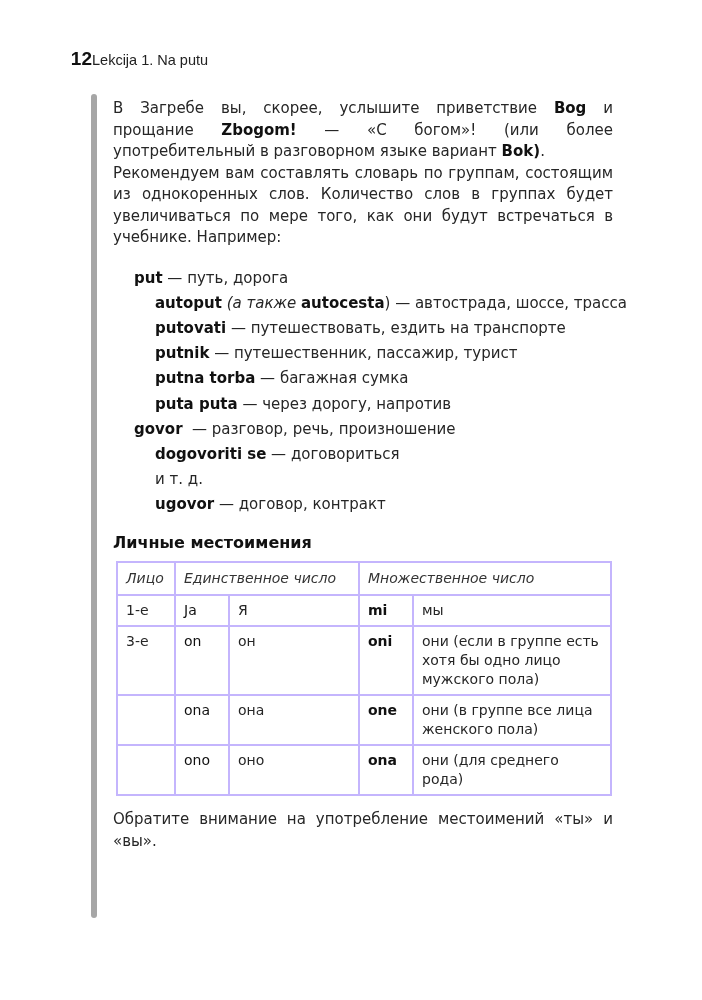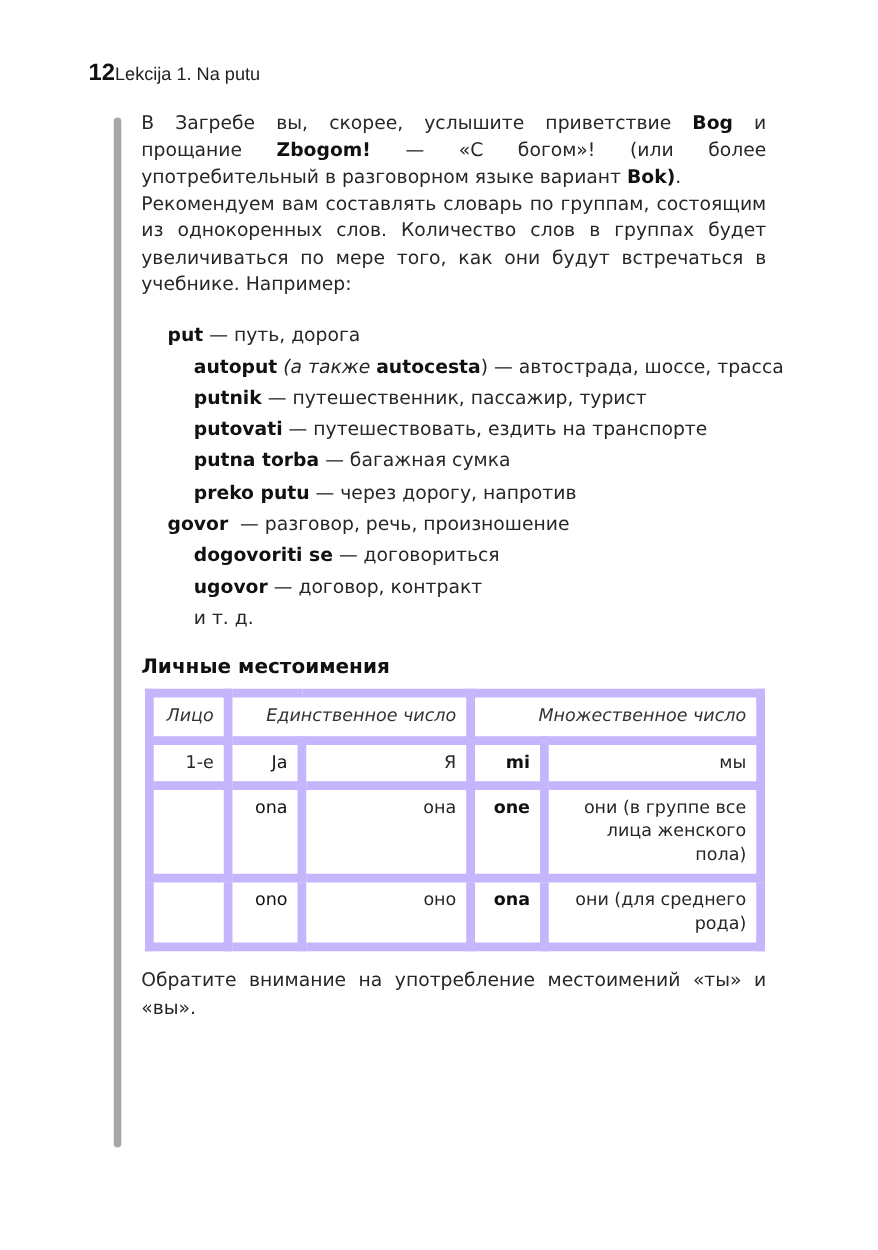--- a/index.html
+++ b/index.html
@@ -40,21 +40,21 @@
       left: 91px;
       top: 94px;
       width: 6px;
       height: 824px;
       background: #a6a6a6;
       border-radius: 3px;
     }
     .content {
       position: absolute;
       left: 113px;
-      top: 88px;
+      top: 98px;
       width: 500px;
       font-size: 15px;
       line-height: 21.5px;
       color: #262626;
     }
     .content p {
       margin: 0;
       text-align: justify;
     }
     .content b {
@@ -83,23 +83,23 @@
     .vocab .lvl2 { padding-left: 42px; }
     .vocab i { font-style: italic; }
     table.pron {
       border-collapse: collapse;
       width: 496px;
       margin: 8px 0 0 3px;
       font-size: 14px;
       line-height: 19px;
     }
     table.pron th, table.pron td {
-      border: 7px solid #c4b5fd;
+      border: 2px solid #c4b5fd;
       padding: 5px 8px 5px 8px;
-      text-align: right;
+      text-align: left;
       vertical-align: top;
     }
     table.pron th {
       font-weight: normal;
       font-style: italic;
       color: #333;
       padding-top: 6px;
       padding-bottom: 6px;
     }
     table.pron td.hr { width: 40px; }
@@ -125,47 +125,54 @@
 
 <div class="content">
 
   <p class="intro"><span>В Загребе вы, скорее, услышите приветствие </span><b>Bog</b><span> и прощание </span><b>Zbogom!</b><span> — «С богом»! (или более употребительный в разговорном языке вариант </span><b>Bok)</b><span>.</span></p>
 
   <p>Рекомендуем вам составлять словарь по группам, состоящим из однокоренных слов. Количество слов в группах будет увеличиваться по мере того, как они будут встречаться в учебнике. Например:</p>
 
   <ul class="vocab">
     <li class="lvl1"><b>put</b><span> — путь, дорога</span></li>
     <li class="lvl2"><b>autoput</b><i> (а также </i><b>autocesta</b><span>) — автострада, шоссе, трасса</span></li>
+    <li class="lvl2"><b>putovati</b><span> — путешествовать, ездить на транспорте</span></li>
     <li class="lvl2"><b>putnik</b><span> — путешественник, пассажир, турист</span></li>
-    <li class="lvl2"><b>putovati</b><span> — путешествовать, ездить на транспорте</span></li>
     <li class="lvl2"><b>putna torba</b><span> — багажная сумка</span></li>
-    <li class="lvl2"><b>preko putu</b><span> — через дорогу, напротив</span></li>
+    <li class="lvl2"><b>puta puta</b><span> — через дорогу, напротив</span></li>
     <li class="lvl1"><b>govor</b><span style="white-space:pre">  — разговор, речь, произношение</span></li>
     <li class="lvl2"><b>dogovoriti se</b><span> — договориться</span></li>
+    <li class="lvl2">и т. д.</li>
     <li class="lvl2"><b>ugovor</b><span> — договор, контракт</span></li>
-    <li class="lvl2">и т. д.</li>
   </ul>
 
   <h2>Личные местоимения</h2>
 
   <table class="pron">
     <thead>
       <tr>
         <th>Лицо</th>
         <th colspan="2">Единственное число</th>
         <th colspan="2">Множественное число</th>
       </tr>
     </thead>
     <tbody>
       <tr>
         <td class="hr">1-е</td>
         <td class="cs">Ja</td>
         <td class="cr">Я</td>
         <td class="ps">mi</td>
         <td>мы</td>
+      </tr>
+      <tr>
+        <td class="hr">3-е</td>
+        <td class="cs">on</td>
+        <td class="cr">он</td>
+        <td class="ps">oni</td>
+        <td>они (если в группе есть хотя бы одно лицо мужского пола)</td>
       </tr>
       <tr>
         <td class="hr"></td>
         <td class="cs">ona</td>
         <td class="cr">она</td>
         <td class="ps">one</td>
         <td>они (в группе все лица женского пола)</td>
       </tr>
       <tr>
         <td class="hr"></td>

